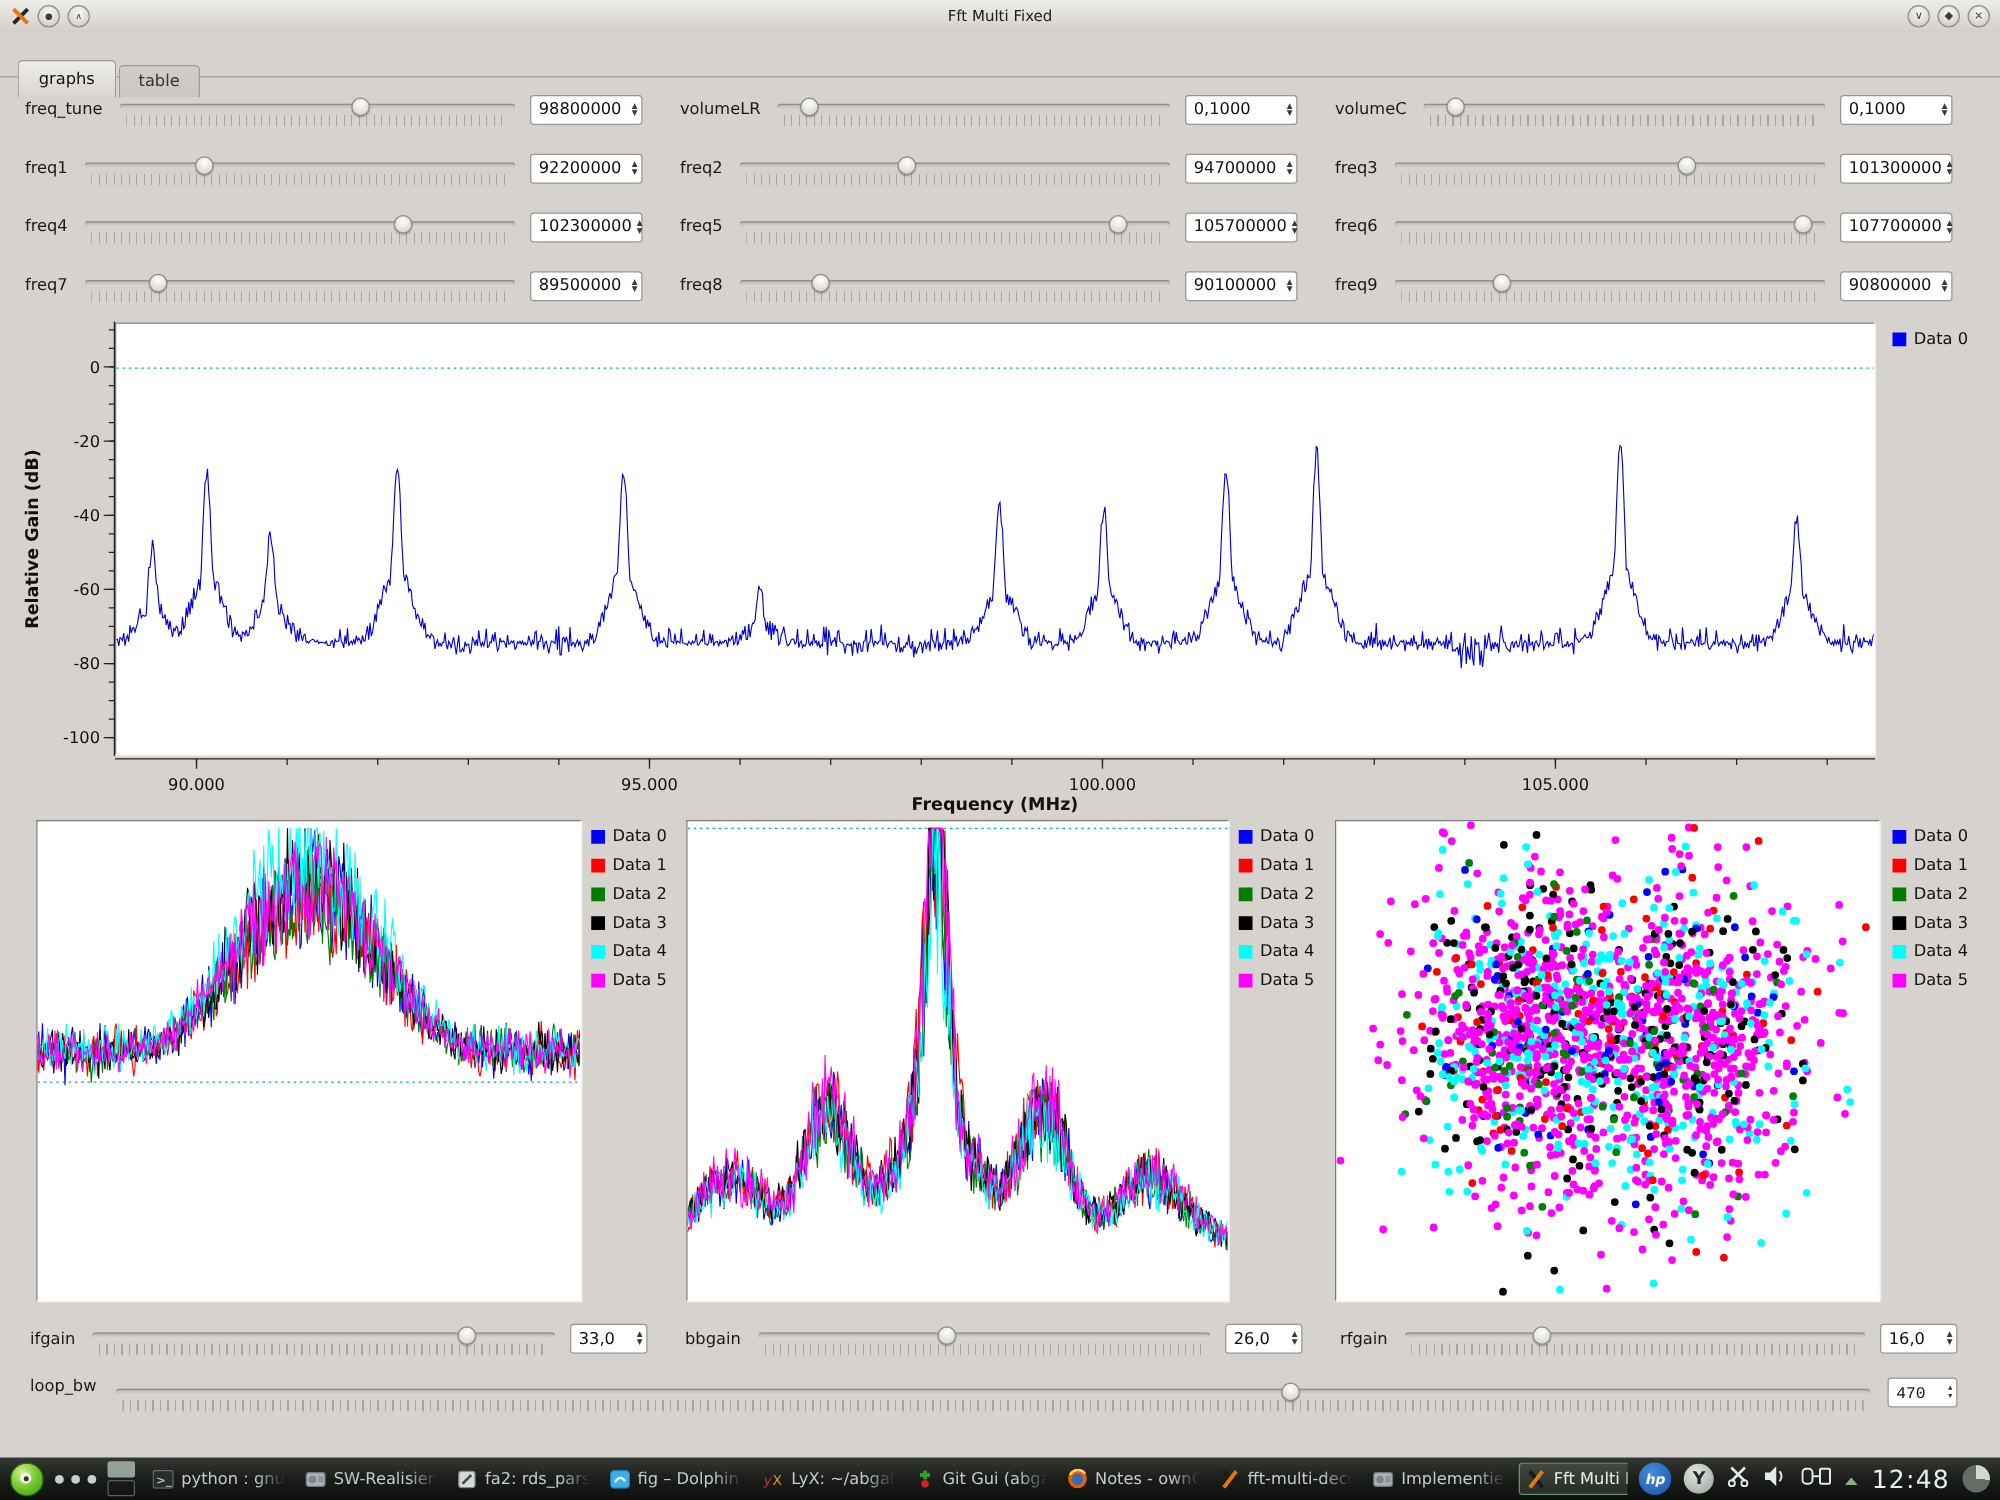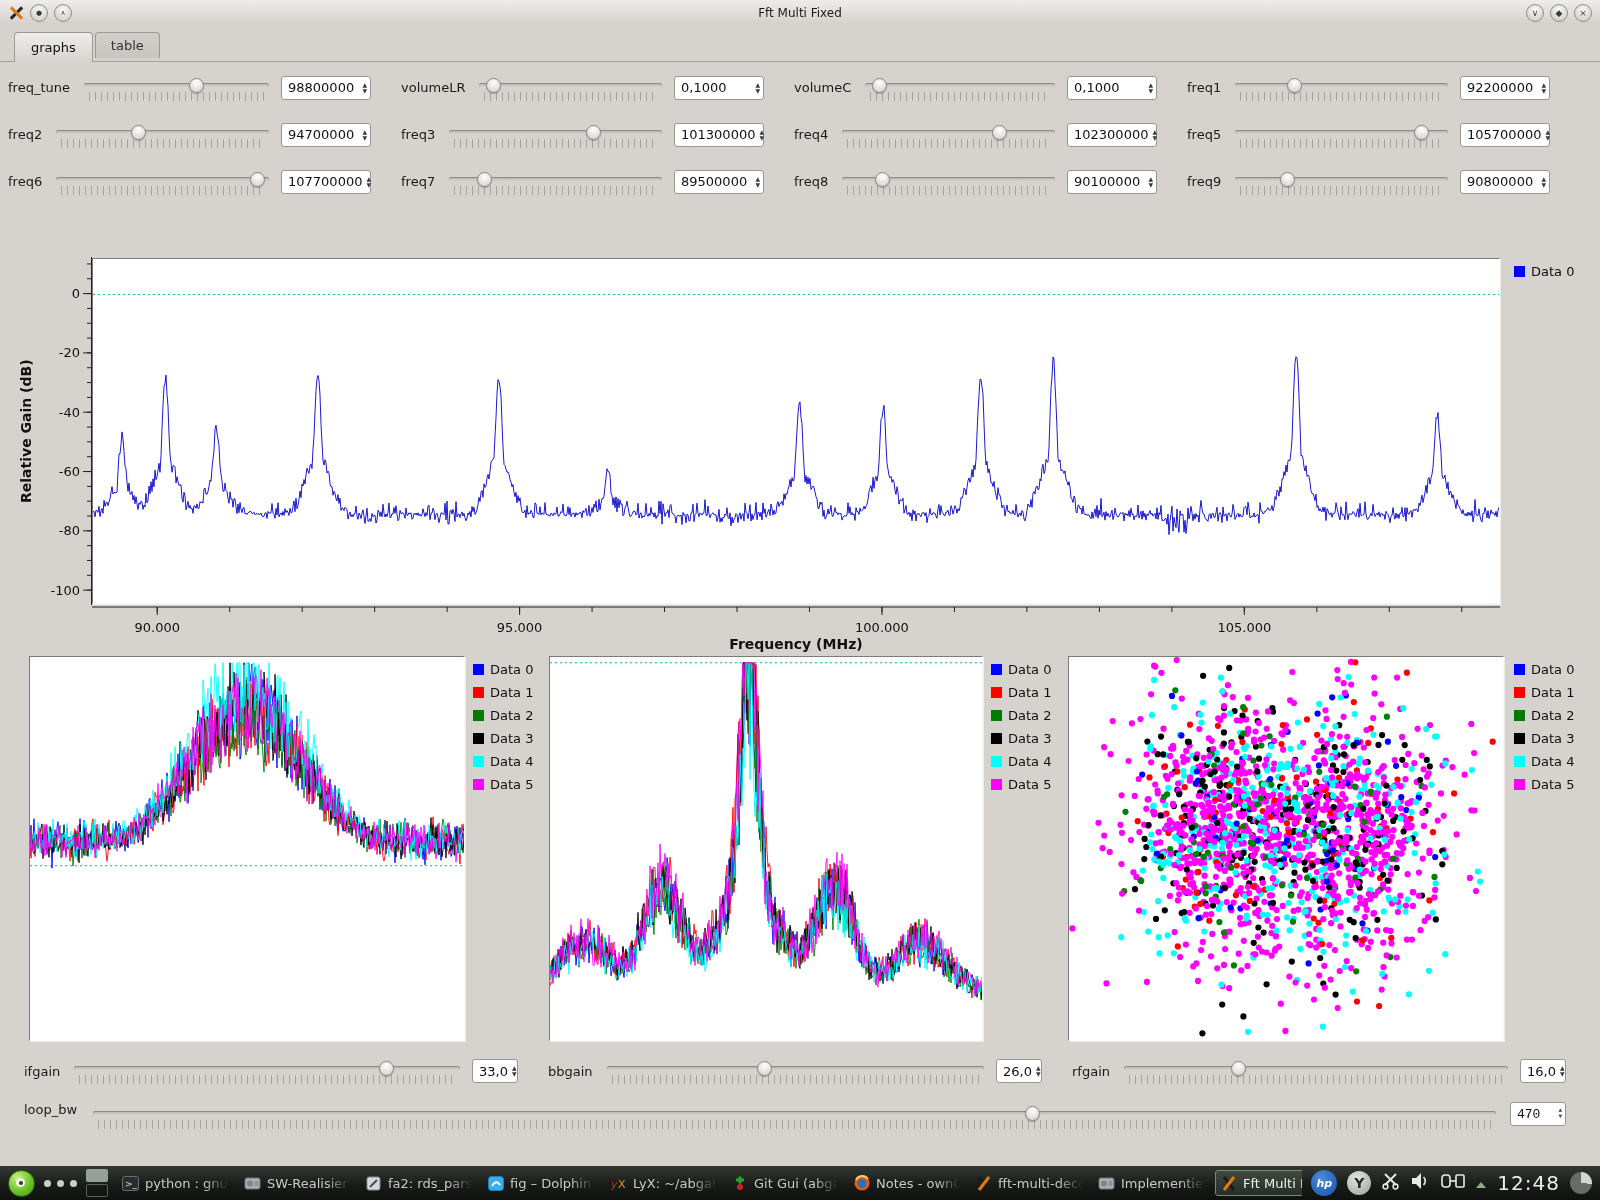--- a/index.html
+++ b/index.html
@@ -14,46 +14,46 @@
   .tb-group{display:flex;align-items:center;gap:6px;z-index:2}
   .tb-group.right{margin-left:auto}
   .tb-btn{width:18px;height:18px;border-radius:50%;box-sizing:border-box;
     background:radial-gradient(circle at 50% 32%,#fbfaf9,#c8c4c0);border:1px solid #93908c;
     display:flex;align-items:center;justify-content:center;font-size:9px;color:#3b3b3b;line-height:1}
   .appicon{position:relative;width:16px;height:16px}
   .appicon i{position:absolute;left:7px;top:0;width:3px;height:16px;background:#262626;transform:rotate(45deg)}
   .appicon i.o{background:#e07a10;transform:rotate(-45deg)}
 
   
-  .tabbar{position:absolute;left:14px;top:32px;display:flex;align-items:flex-start;gap:2px;z-index:4}
+  .tabbar{position:absolute;left:14px;top:48px;display:flex;align-items:flex-end;gap:2px;z-index:4}
   .tab{padding:5px 15px;font-size:13px;color:#333;box-sizing:border-box;
     background:linear-gradient(#d2cfcb,#c9c6c2);border:1px solid #9d9995;border-bottom:none;
     border-radius:4px 4px 0 0}
   .tab.active{background:linear-gradient(#efedeb,#d7d4d0);color:#111;padding:7px 16px}
   .tab-divider{position:absolute;left:0;right:0;top:61px;height:1px;background:#a5a19d;z-index:3}
 
   
-  #controls{position:absolute;left:8px;top:64px;width:1542px;
-    display:grid;grid-template-columns:1fr 1fr 1fr 1fr;column-gap:30px}
+  #controls{position:absolute;left:20px;top:64px;width:1542px;
+    display:grid;grid-template-columns:1fr 1fr 1fr;column-gap:30px}
   .ctl{display:flex;align-items:center;height:47px;min-width:0}
   .ctl .lbl{font-size:13px;margin-right:14px;white-space:nowrap}
   .slider{position:relative;flex:1;height:28px;min-width:40px}
   .track{position:absolute;left:0;right:0;top:9px;height:5px;border-radius:2px;
     background:linear-gradient(#bab6b2,#dbd8d4);box-shadow:inset 0 1px 1px rgba(0,0,0,.28)}
   .comb{position:absolute;left:5px;right:5px;top:18px;height:9px;
     background:repeating-linear-gradient(to right,#a8a4a0 0,#a8a4a0 1px,transparent 1px,transparent 6px)}
   .handle{position:absolute;top:4px;width:15px;height:15px;border-radius:50%;box-sizing:border-box;
     background:radial-gradient(circle at 50% 30%,#ffffff,#cfccc8);border:1px solid #8c8884;margin-left:-8px;
     box-shadow:0 1px 1px rgba(0,0,0,.25)}
   .spin{margin-left:12px;height:24px;background:#fff;border:1px solid #999591;border-radius:3px;
     display:flex;align-items:center;box-sizing:border-box;padding:0 3px 0 6px;flex:0 0 auto}
   .spin .val{font-size:13px;color:#111;flex:1;text-align:left}
   .spin .arrs{display:flex;flex-direction:column;align-items:center;margin-left:4px}
   .spin .arrs span{font-size:6px;line-height:6px;color:#3a3a3a}
-  .spin.w-wide{width:90px}.spin.w-mid{width:46px}.spin.w-sm{width:56px}
+  .spin.w-wide{width:90px}.spin.w-mid{width:62px}.spin.w-sm{width:56px}
 
   #gains{position:absolute;left:24px;top:1056px;width:1542px;
     display:grid;grid-template-columns:1fr 1fr 1fr;column-gap:30px}
   #gains .ctl{height:30px}
   #looprow{position:absolute;left:24px;top:1102px;width:1542px;display:flex;align-items:flex-start;height:30px}
   #looprow .lbl{font-size:13px;margin-right:16px}
 
   
   .frame{position:absolute;background:#fff;box-sizing:border-box;
     border:1px solid #7e7a76;border-bottom-color:#fbfaf9;border-right-color:#fbfaf9;

